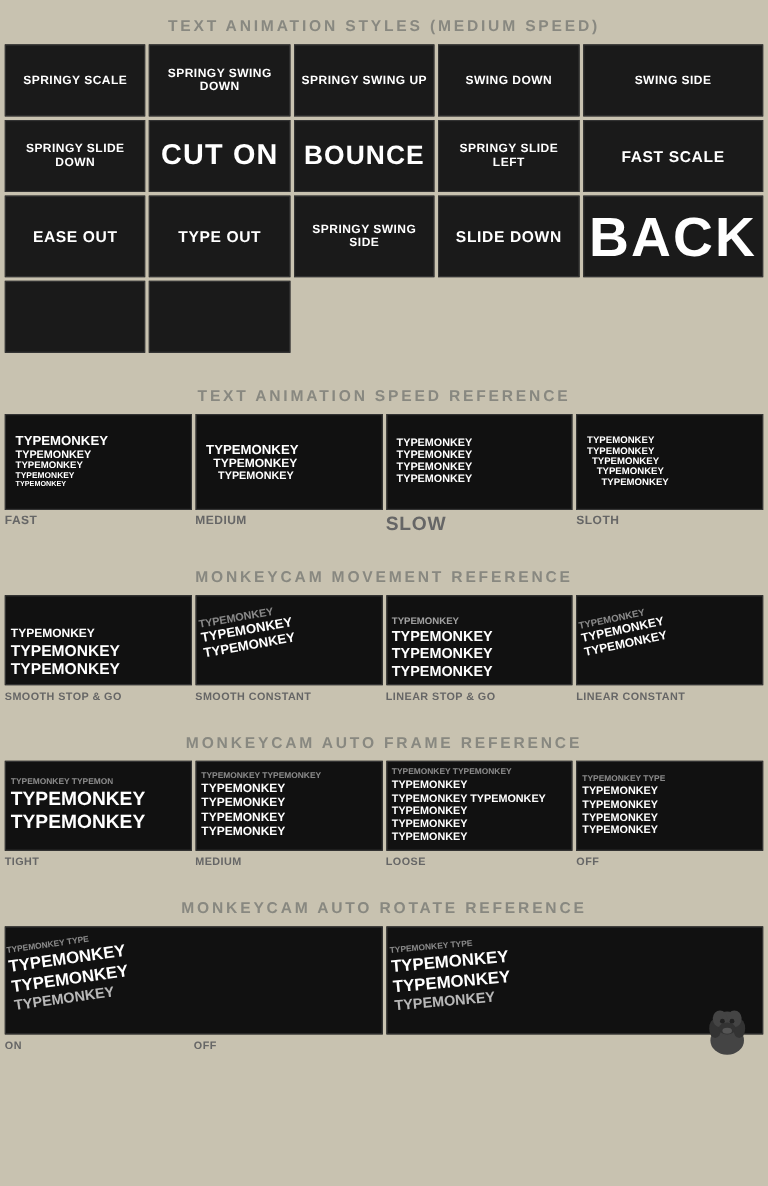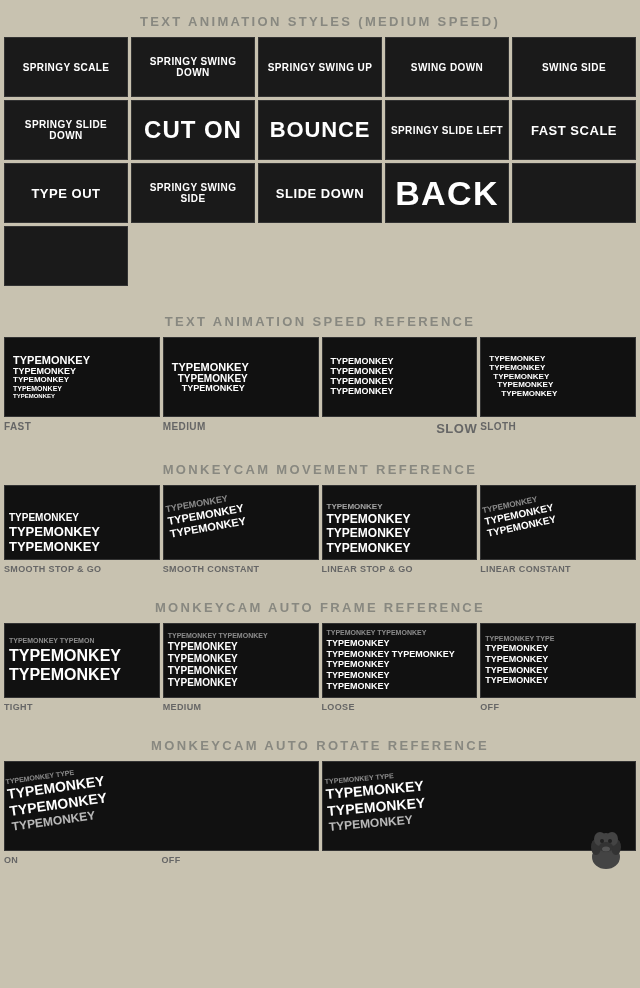--- a/index.html
+++ b/index.html
@@ -192,25 +192,26 @@
   <div class="anim-cell small">SPRINGY SWING UP</div>
   <div class="anim-cell small">SWING DOWN</div>
   <div class="anim-cell small">SWING SIDE</div>
 
   <div class="anim-cell small">SPRINGY SLIDE DOWN</div>
   <div class="anim-cell" style="font-size:24px; font-weight:900;">CUT ON</div>
   <div class="anim-cell" style="font-size:22px; font-weight:900;">BOUNCE</div>
 
   <div class="anim-cell small">SPRINGY SLIDE LEFT</div>
   <div class="anim-cell medium">FAST SCALE</div>
+  <div class="anim-cell medium">EASE OUT</div>
   <div class="anim-cell medium">TYPE OUT</div>
 
   <div class="anim-cell small">SPRINGY SWING SIDE</div>
   <div class="anim-cell medium">SLIDE DOWN</div>
-  <div class="anim-cell" style="font-size:34px; font-weight:900;">BACK</div>
+  <div class="anim-cell" style="font-size:46px; font-weight:900;">BACK</div>
   <div class="anim-cell" style="background:#1a1a1a;"></div>
   <div class="anim-cell" style="background:#1a1a1a;"></div>
 </div>
 
 <div class="section-gap"></div>
 <div class="section-title">TEXT ANIMATION SPEED REFERENCE</div>
 
 <div class="speed-grid">
 
   <div class="speed-cell">
@@ -246,21 +247,21 @@
       <span style="font-size:8px;">TYPEMONKEY</span>
       <span style="font-size:8px; padding-left:4px;">TYPEMONKEY</span>
       <span style="font-size:8px; padding-left:8px;">TYPEMONKEY</span>
       <span style="font-size:8px; padding-left:12px;">TYPEMONKEY</span>
     </div>
   </div>
 </div>
 <div class="subtext-row">
   <div class="subtext-item" style="font-size:10px; color:#666;">FAST</div>
   <div class="subtext-item" style="font-size:10px; color:#666;">MEDIUM</div>
-  <div class="subtext-item" style="font-size:13px; color:#666;text-align:right;">SLOW</div>
+  <div class="subtext-item" style="font-size:16px; color:#666;">SLOW</div>
   <div class="subtext-item" style="font-size:10px; color:#666;">SLOTH</div>
 </div>
 
 <div class="section-gap"></div>
 <div class="section-title">MONKEYCAM MOVEMENT REFERENCE</div>
 
 <div class="cam-grid">
 
   <div class="cam-cell">
     <div class="cam-text-block">

